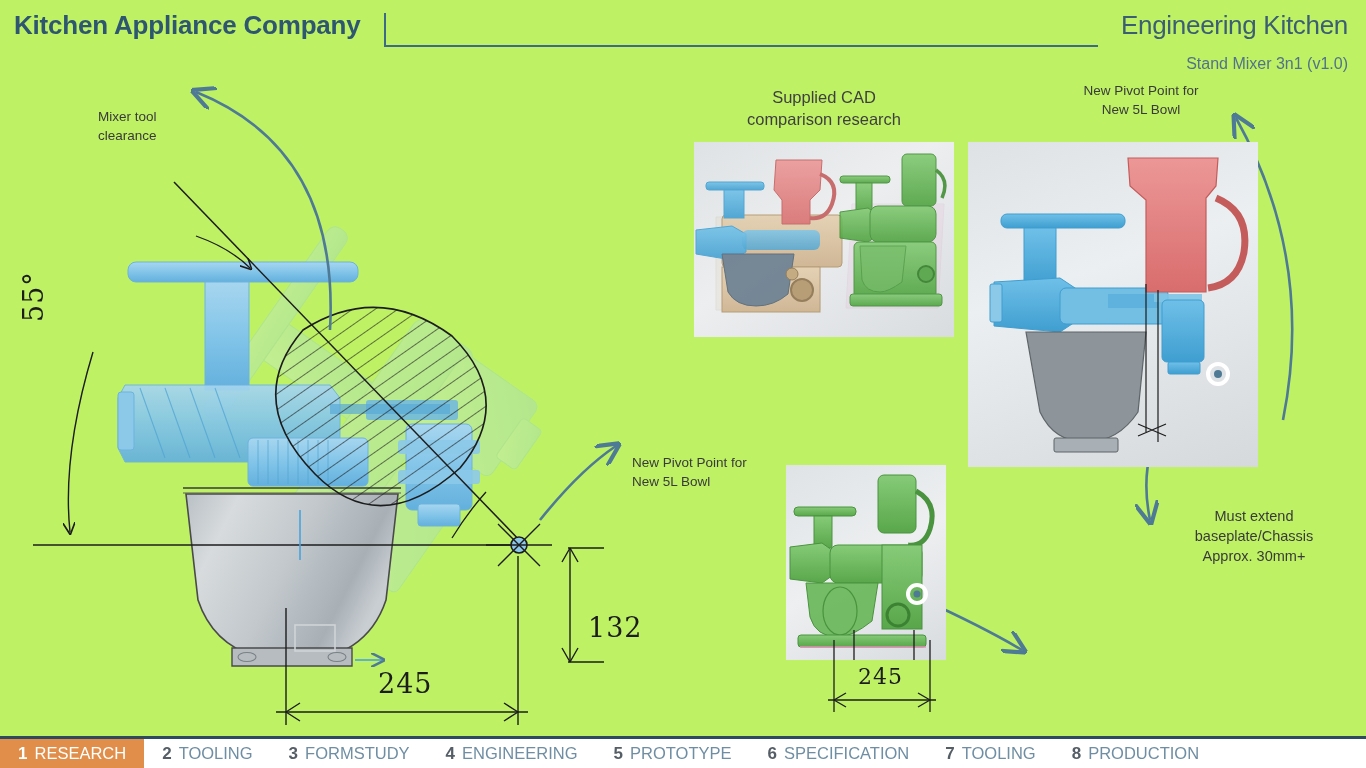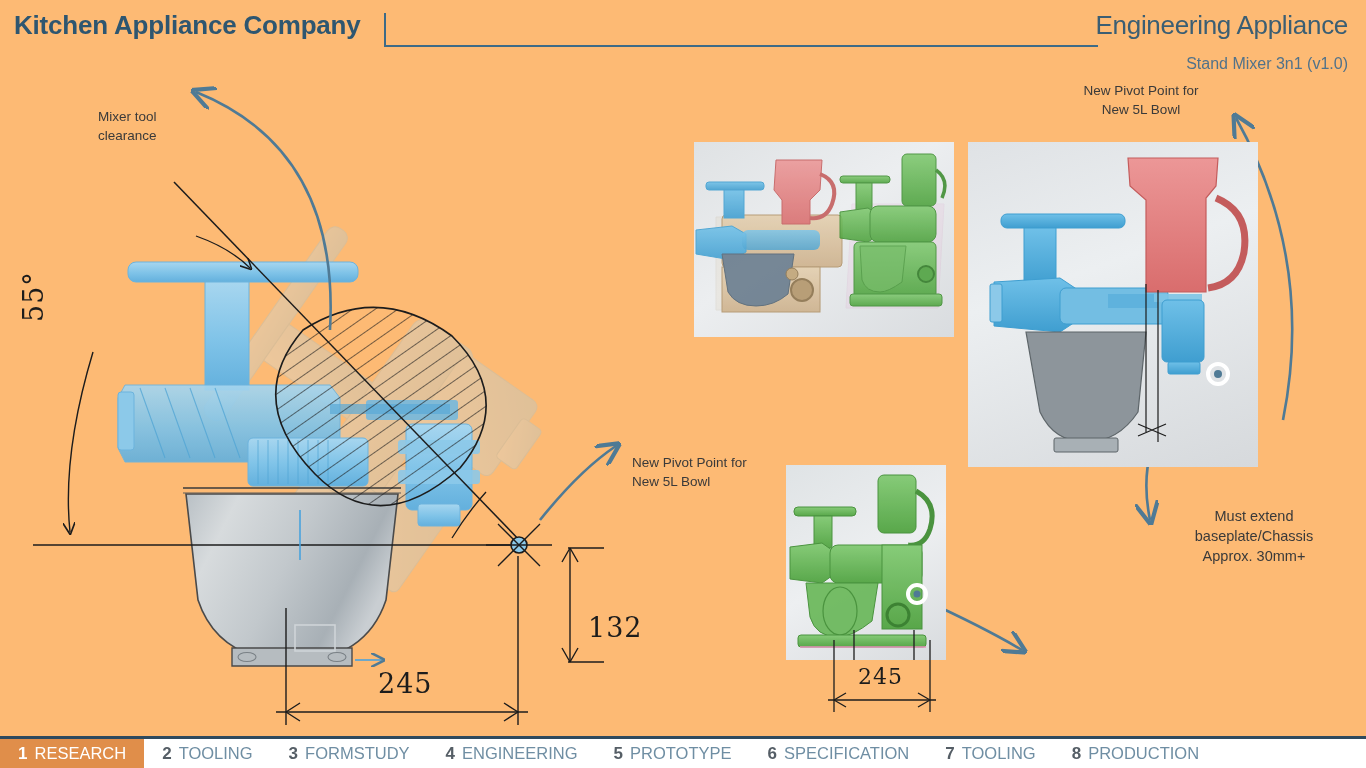--- a/index.html
+++ b/index.html
@@ -1,18 +1,18 @@
 <!DOCTYPE html>
 <html><head>
 <meta charset="utf-8">
 <style>
   * { margin:0; padding:0; box-sizing:border-box; }
   html,body { width:1366px; height:768px; overflow:hidden; background:#ffffff;
     font-family:"Liberation Sans", sans-serif; }
-  #slide { position:relative; width:1366px; height:768px; background:#fdba74; }
+  #slide { position:relative; width:1366px; height:768px; background:#bef264; }
 
   
   .hdr-left { position:absolute; left:14px; top:10px; font-size:26px; font-weight:bold;
     color:#2e5670; letter-spacing:-0.2px; white-space:nowrap; }
   .hdr-rule-v { position:absolute; left:384px; top:13px; width:2px; height:34px; background:#3d6b87; }
   .hdr-rule-h { position:absolute; left:384px; top:45px; width:714px; height:2px; background:#3d6b87; }
   .hdr-right { position:absolute; right:18px; top:10px; text-align:right; }
   .hdr-title { font-size:26px; color:#3b5e73; letter-spacing:-0.3px; white-space:nowrap; }
   .hdr-sub { font-size:16px; color:#51728a; margin-top:14px; white-space:nowrap; }
 
@@ -51,21 +51,21 @@
 </style>
 </head>
 <body>
 
 <div id="slide">
 
   <div class="hdr-left">Kitchen Appliance Company</div>
   <div class="hdr-rule-v"></div>
   <div class="hdr-rule-h"></div>
   <div class="hdr-right">
-    <div class="hdr-title">Engineering Appliance</div>
+    <div class="hdr-title">Engineering Kitchen</div>
     <div class="hdr-sub">Stand Mixer 3n1  (v1.0)</div>
   </div>
 
   <svg class="ov" width="1366" height="768">
     <defs>
       <linearGradient id="bowlG" x1="0" y1="0" x2="1" y2="0.4">
         <stop offset="0%" stop-color="#b9c0c5"></stop>
         <stop offset="22%" stop-color="#d7dbdd"></stop>
         <stop offset="55%" stop-color="#c2c8cc"></stop>
         <stop offset="85%" stop-color="#a8b0b6"></stop>
@@ -202,20 +202,22 @@
 
   <div class="note l" style="left:98px; top:88px;">Mixer tool
 clearance</div>
   <div class="note l" style="left:632px; top:434px;">New Pivot Point for
 New 5L Bowl</div>
   <div class="note c" style="left:1046px; top:82px; width:190px;">New Pivot Point for
 New 5L Bowl</div>
   <div class="note c" style="left:1164px; top:506px; width:180px; font-size:14.5px;">Must extend
 baseplate/Chassis
 Approx. 30mm+</div>
+  <div class="cap" style="left:694px; top:86px; width:260px;">Supplied CAD
+comparison research</div>
 
   <div class="panel p1">
     <svg width="260" height="195" viewBox="0 0 260 195">
       <defs>
         <linearGradient id="gBlu" x1="0" y1="0" x2="0" y2="1">
           <stop offset="0%" stop-color="#6fc0e8"></stop>
             <stop offset="100%" stop-color="#3f9ed0"></stop>
           </linearGradient>
         <linearGradient id="gRed" x1="0" y1="0" x2="0" y2="1">
           <stop offset="0%" stop-color="#ec9797"></stop>

